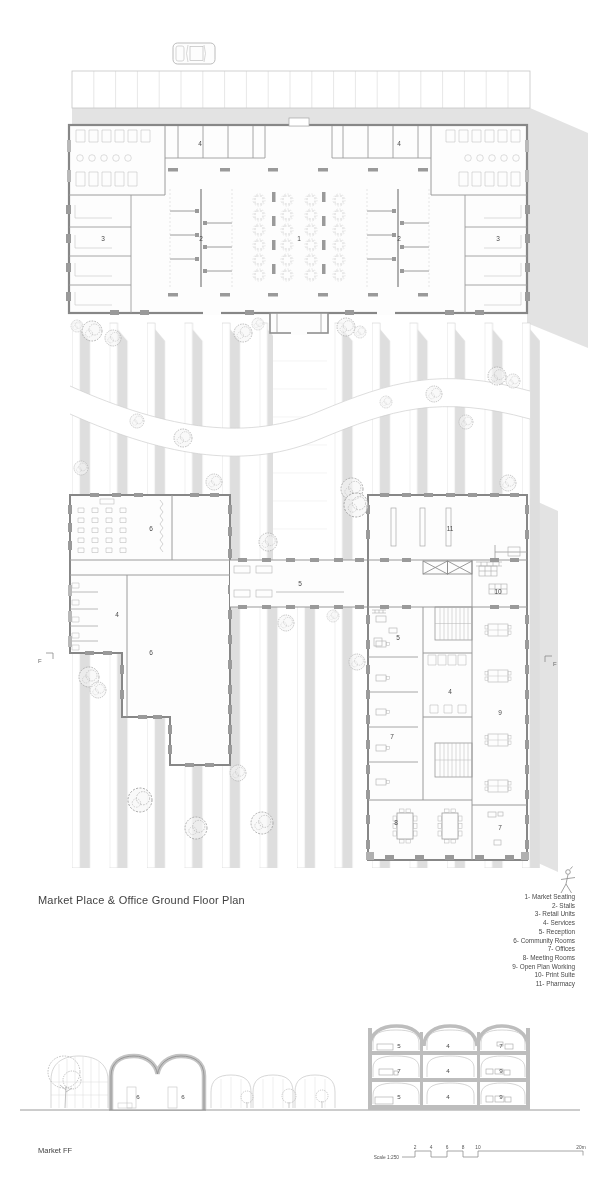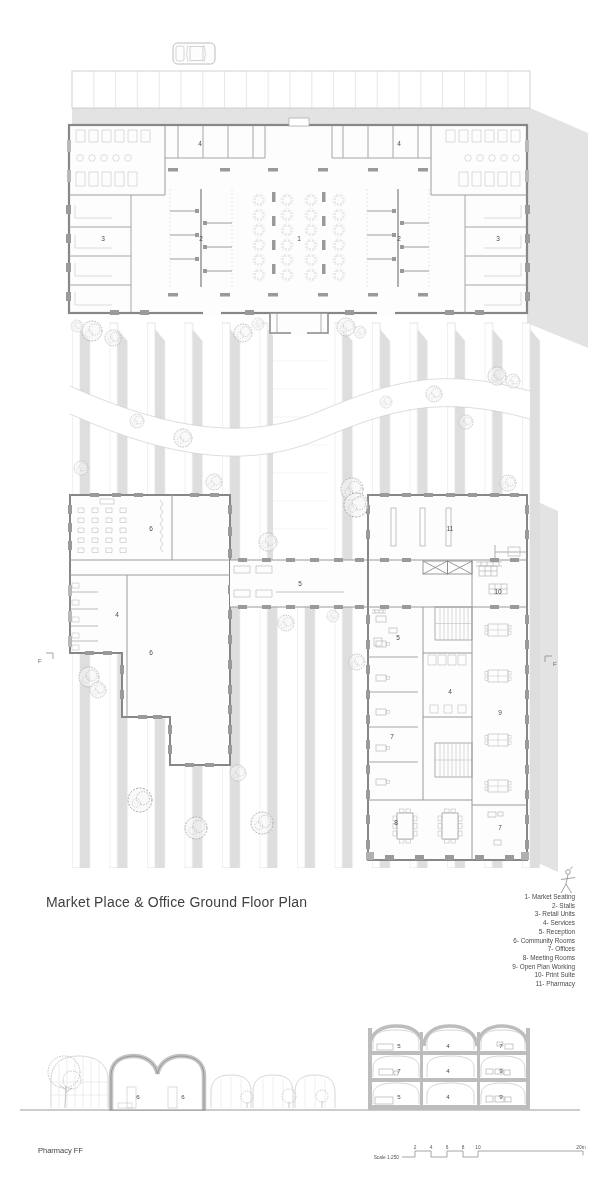--- a/index.html
+++ b/index.html
@@ -1,19 +1,19 @@
 <!DOCTYPE html>
 <html><head>
 <meta charset="utf-8">
 <style>
   html,body{margin:0;padding:0;background:#fff;}
   .canvas{position:relative;width:600px;height:1183px;background:#ffffff;overflow:hidden;
           font-family:"Liberation Sans","DejaVu Sans",sans-serif;}
   .canvas svg{position:absolute;left:0;top:0;}
-  .plan-title{position:absolute;left:38px;top:894px;font-size:14px;color:#3f3f3f;letter-spacing:.2px;margin-left:8px;}
+  .plan-title{position:absolute;left:38px;top:894px;font-size:11px;color:#3f3f3f;letter-spacing:.2px;}
   .section-title{position:absolute;left:38px;top:1146px;font-size:7.5px;color:#3f3f3f;}
   .legend{position:absolute;right:25px;top:893px;text-align:right;font-size:6.4px;line-height:8.7px;color:#4a4a4a;}
   .rl{font-size:6.5px;fill:#4a4a4a;text-anchor:middle;}
   .sl{font-size:6.2px;fill:#4a4a4a;text-anchor:middle;}
   .tick{font-size:4.8px;fill:#555;text-anchor:middle;}
   .mk{font-size:6px;fill:#6a6a6a;}
   .sc{font-size:4.8px;fill:#555;text-anchor:end;}
 </style>
 </head>
 <body>
@@ -578,15 +578,15 @@
       <div class="legend-item">4- Services</div>
       <div class="legend-item">5- Reception</div>
       <div class="legend-item">6- Community Rooms</div>
       <div class="legend-item">7- Offices</div>
       <div class="legend-item">8- Meeting Rooms</div>
       <div class="legend-item">9- Open Plan Working</div>
       <div class="legend-item">10- Print Suite</div>
       <div class="legend-item">11- Pharmacy</div>
     </div>
 
-<div class="section-title">Pharmacy FF</div>
+<div class="section-title">Market FF</div>
 
 </div>
 
 </body></html>

